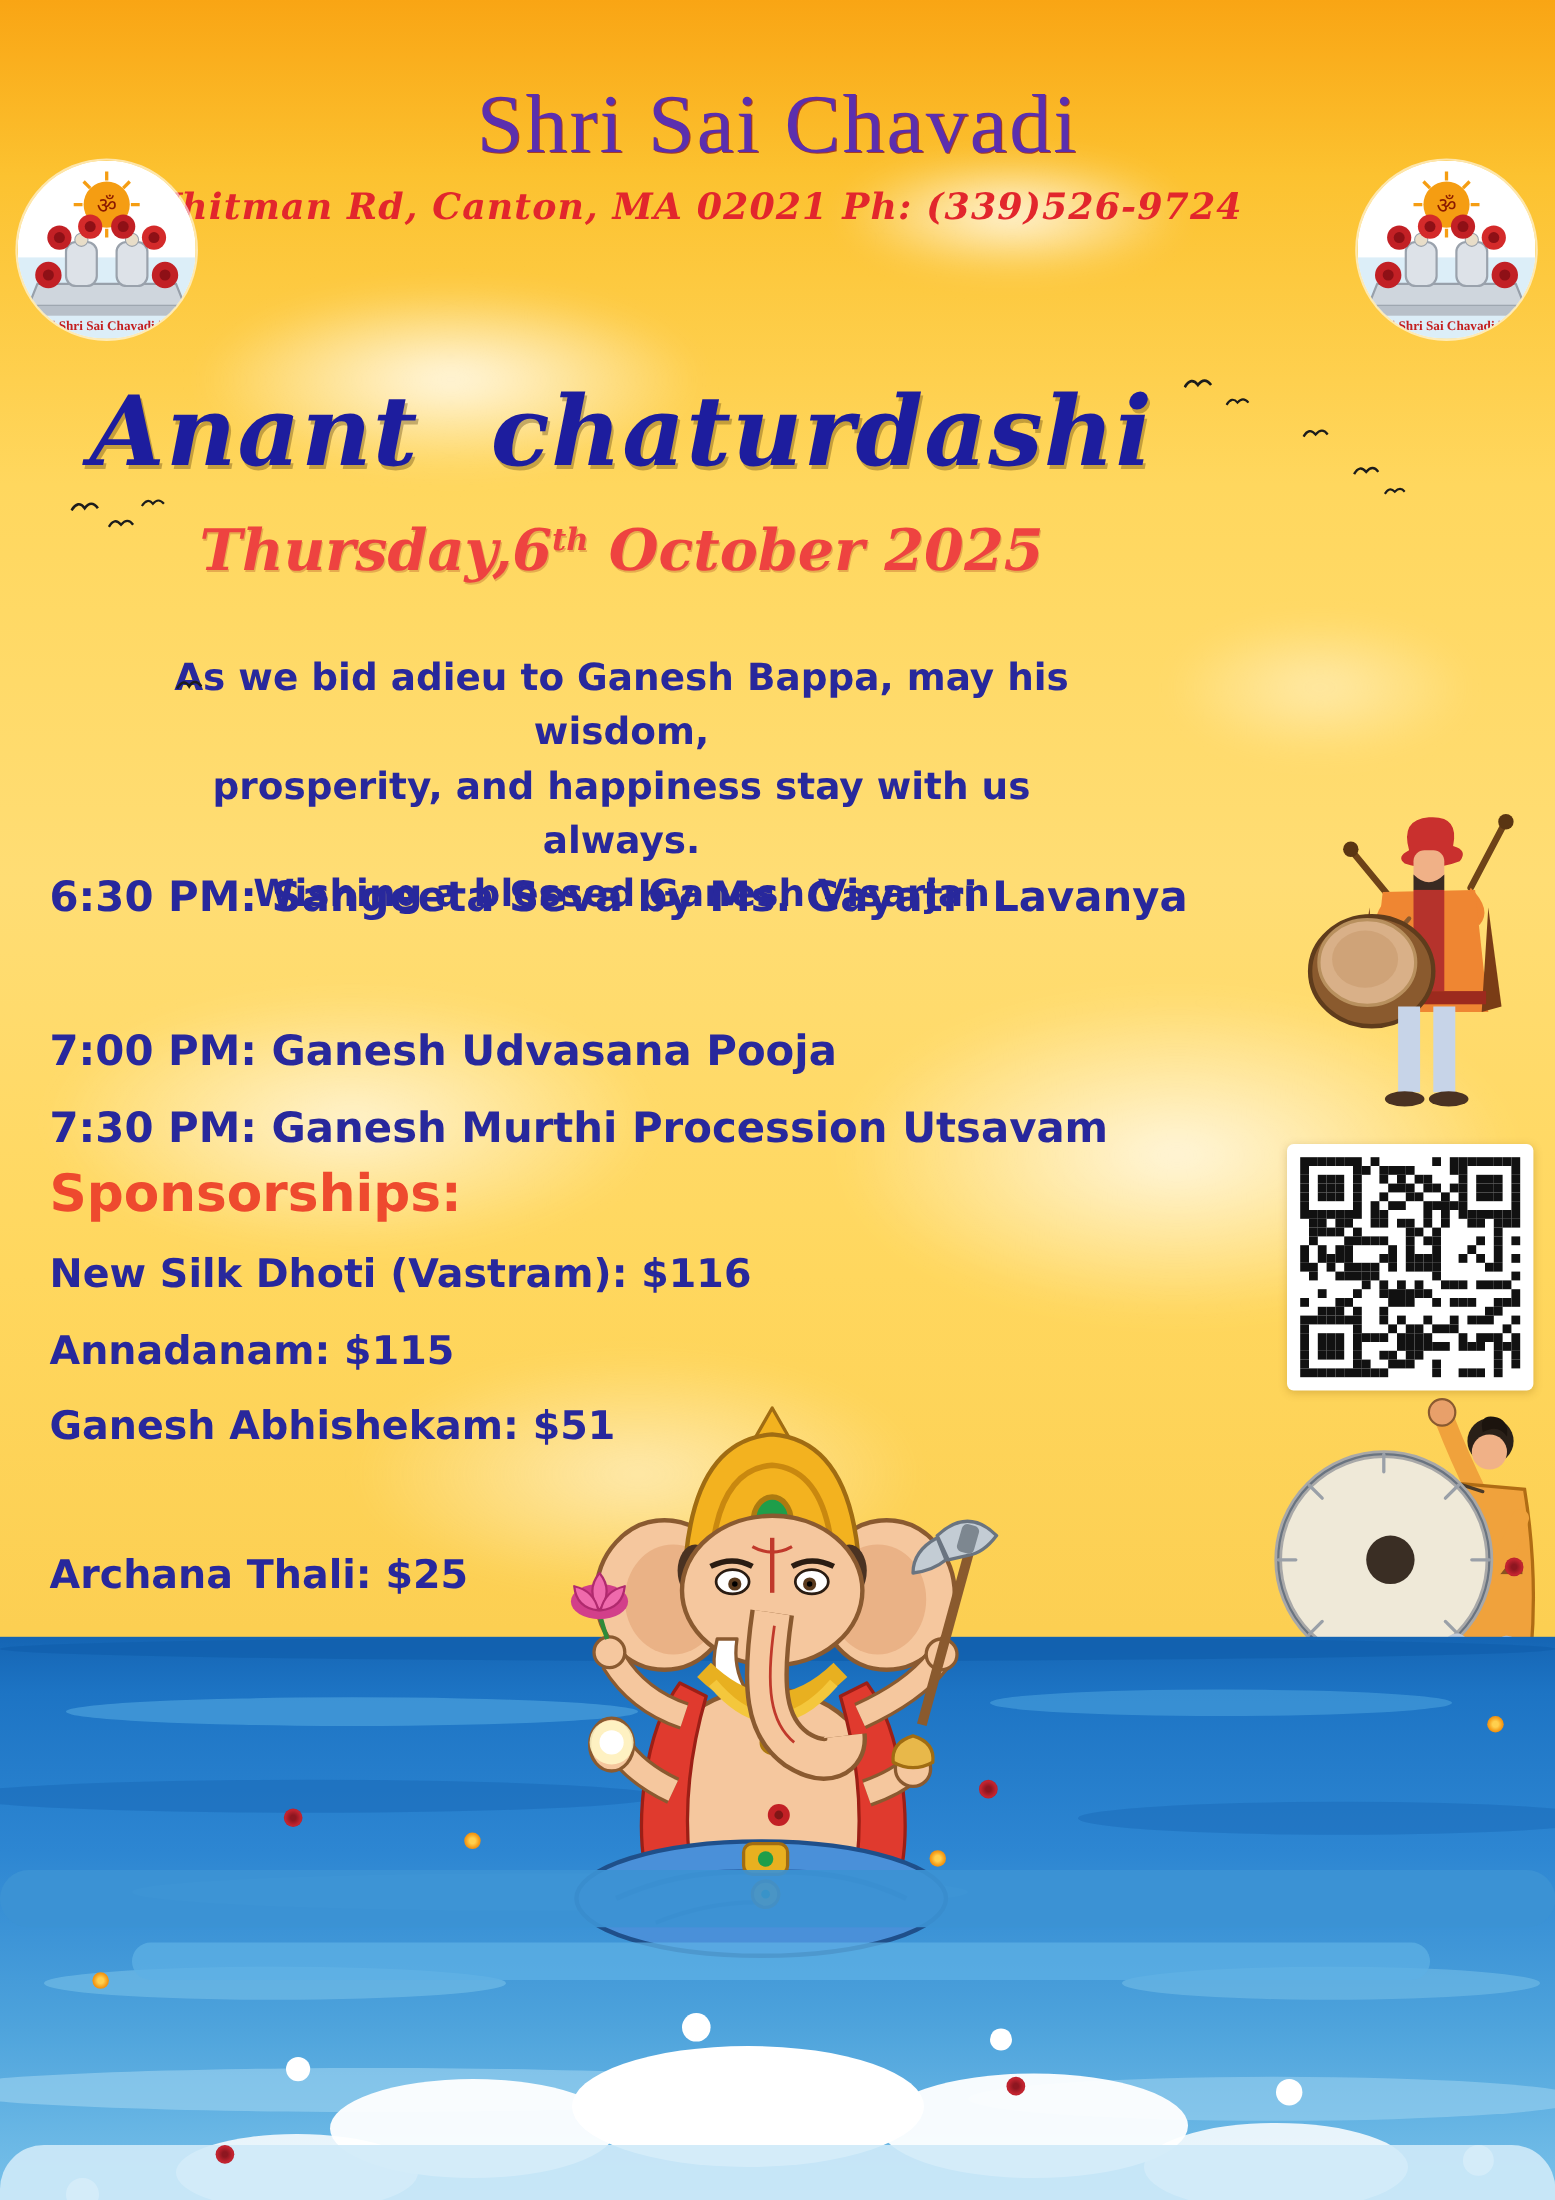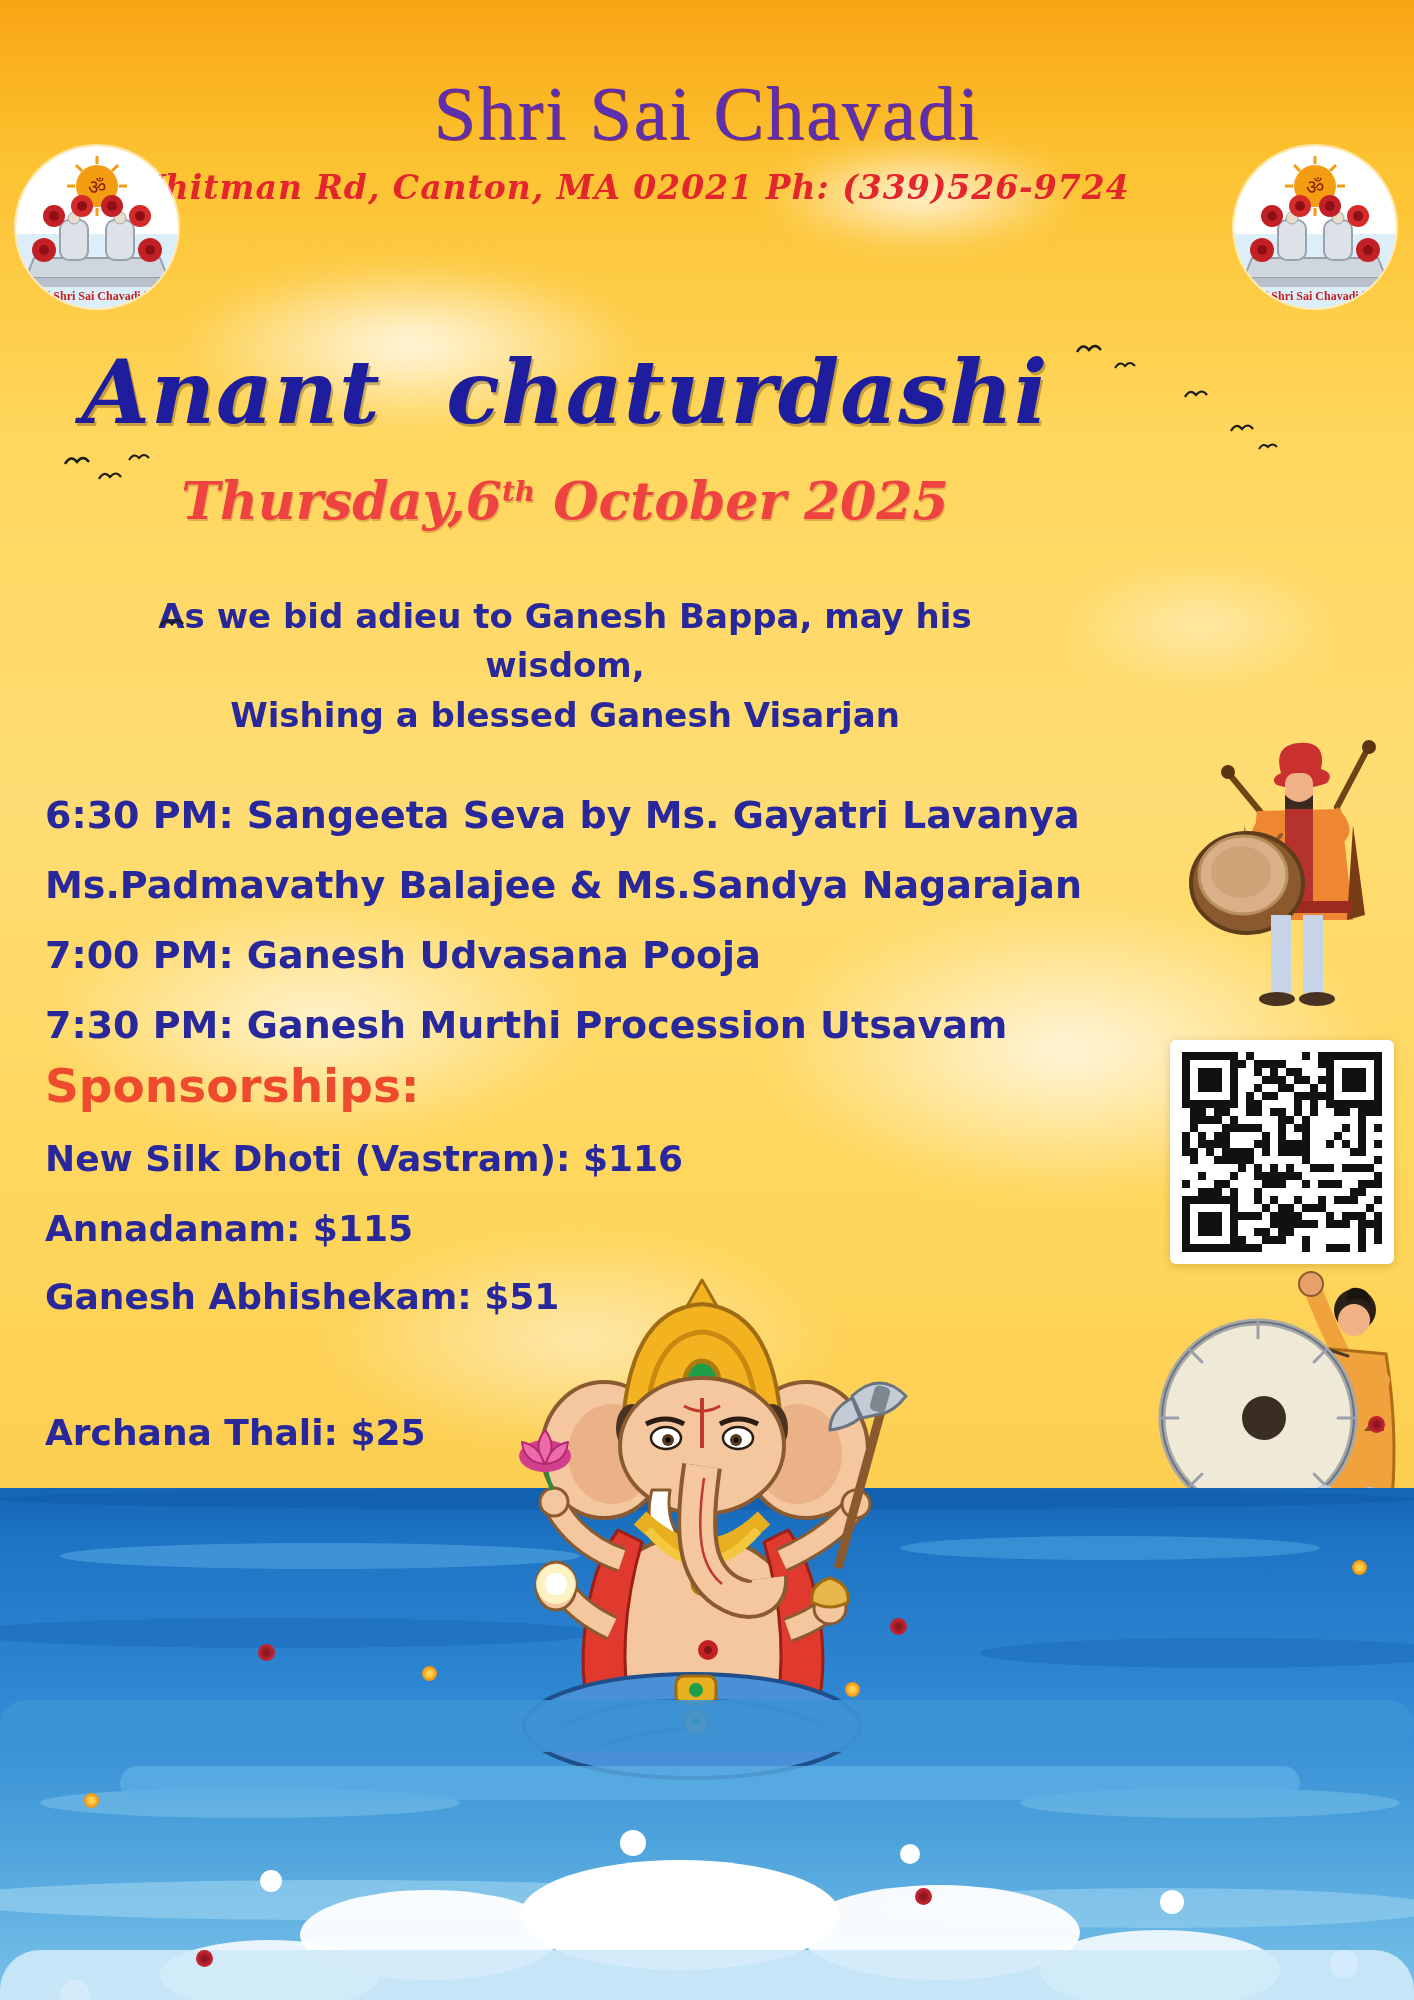--- a/index.html
+++ b/index.html
@@ -149,25 +149,25 @@
       </g>
       <text x="81" y="154" text-anchor="middle" font-size="12" font-weight="bold" font-family="Liberation Serif, serif" fill="#c41f1f">|| Shri Sai Chavadi ||</text>
     </svg>
   </div>
 
   <div class="abs event-title">Anant chaturdashi</div>
   <div class="abs event-date"><span>Thursday,6</span><sup>th</sup><span> October 2025</span></div>
 
   <div class="abs message">
     <div>As we bid adieu to Ganesh Bappa, may his wisdom,</div>
+    <div>prosperity, and happiness stay with us always.</div>
     <div>Wishing a blessed Ganesh Visarjan</div>
   </div>
 
   <div class="abs sched-line" style="top:793px;">6:30 PM: Sangeeta Seva by Ms. Gayatri Lavanya</div>
-  <div class="abs sched-line" style="top:863px;">Ms.Padmavathy Balajee &amp; Ms.Sandya Nagarajan</div>
   <div class="abs sched-line" style="top:933px;">7:00 PM: Ganesh Udvasana Pooja</div>
   <div class="abs sched-line" style="top:1003px;">7:30 PM: Ganesh Murthi Procession Utsavam</div>
 
   <div class="abs spon-head" style="top:1058px;">Sponsorships:</div>
   <div class="abs spon-item" style="top:1138px;">New Silk Dhoti (Vastram): $116</div>
   <div class="abs spon-item" style="top:1208px;">Annadanam: $115</div>
   <div class="abs spon-item" style="top:1276px;">Ganesh Abhishekam: $51</div>
   <div class="abs spon-item" style="top:1412px;">Archana Thali: $25</div>
 
   <svg class="bird" style="left:64px;top:452px;" width="26" height="14">

